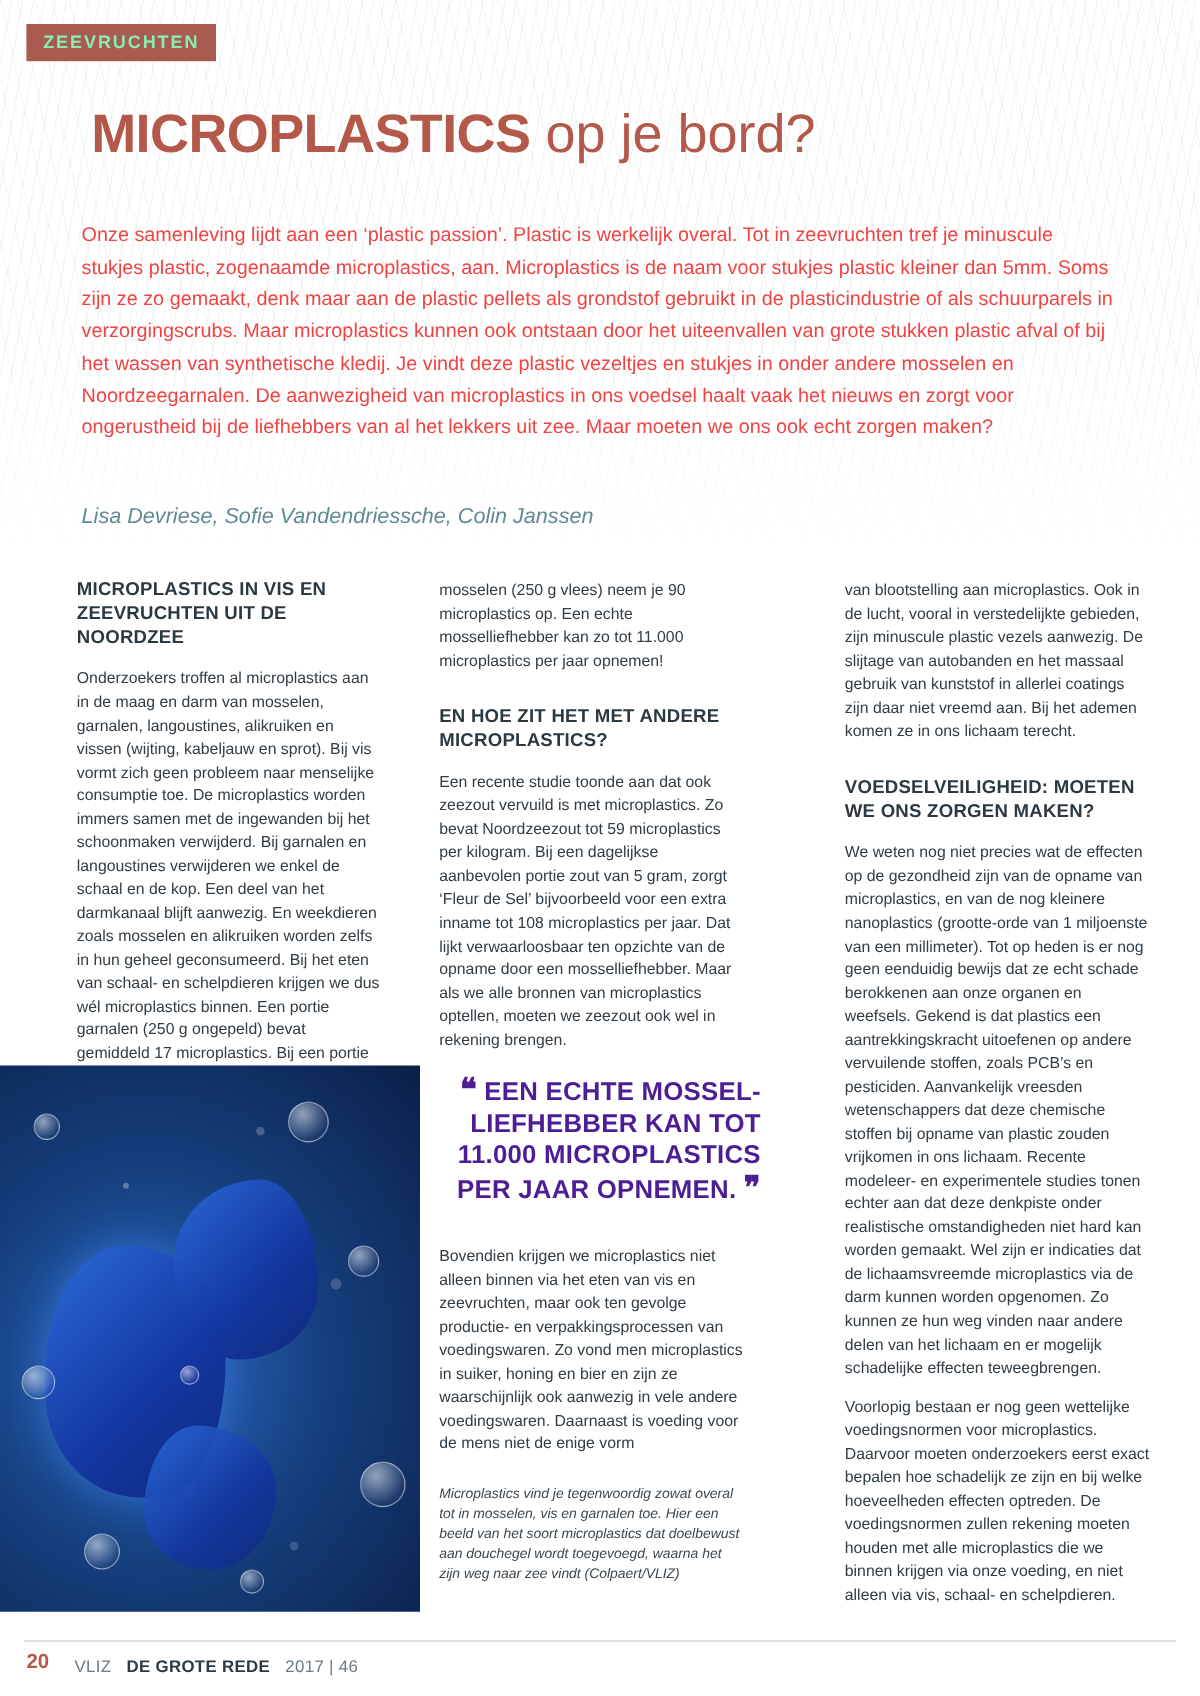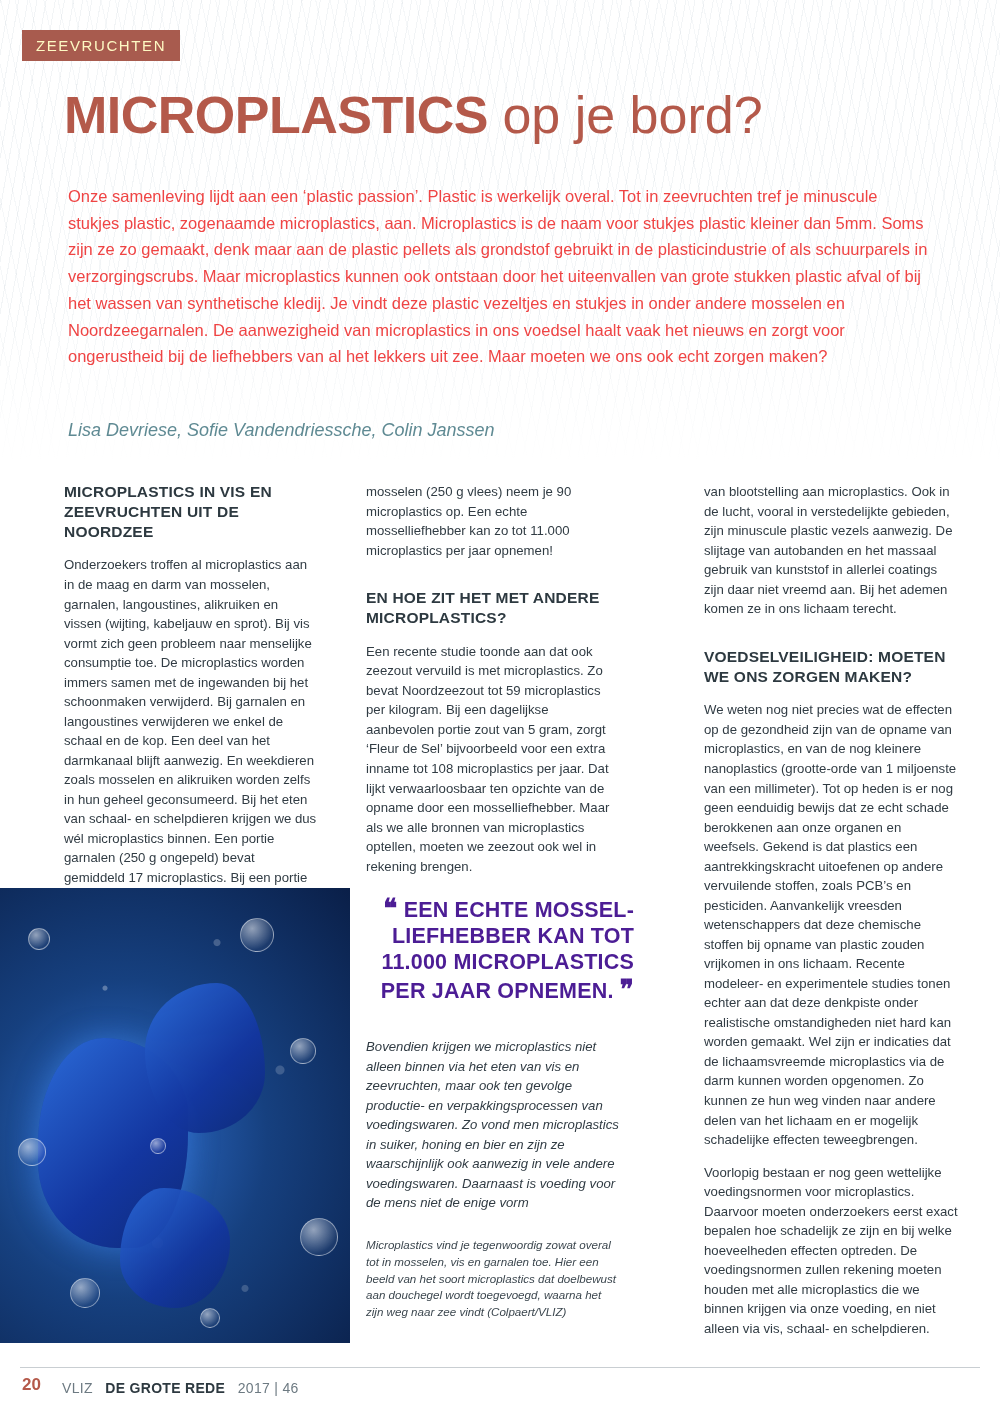--- a/index.html
+++ b/index.html
@@ -50,34 +50,34 @@
   .wave-fade {
     position: absolute;
     left: 0; top: 300px;
     width: 1000px; height: 190px;
     background: linear-gradient(to bottom, rgba(255,255,255,0) 0%, #ffffff 85%);
   }
 
   
   .section-tag {
     position: absolute;
-    left: 22px; top: 30px;
+    left: 22px; top: 20px;
     background: #a85b4e;
-    color: #fef9c3;
+    color: #86efac;
     font-size: 15px;
-    font-weight: normal;
+    font-weight: bold;
     letter-spacing: 1.6px;
     padding: 7px 14px 7px 14px;
   }
 
   
   .title {
     position: absolute;
-    left: 64px; top: 88px;
-    font-size: 52px;
+    left: 76px; top: 88px;
+    font-size: 45px;
     line-height: 1.05;
     color: #b4594a;
     white-space: nowrap;
   }
   .title .bold { font-weight: bold; letter-spacing: -0.5px; }
   .title .light { font-weight: normal; color: #b4594a; }
 
   
   .intro {
     position: absolute;
@@ -189,21 +189,20 @@
   }
   .pullquote .qmark {
     font-size: 26px;
     line-height: 1;
   }
 
   .qbody {
     position: absolute;
     left: 366px; top: 1037px;
     width: 254px;
-    font-style: italic;
   }
   .caption {
     position: absolute;
     left: 366px; top: 1237px;
     width: 254px;
     font-size: 11.6px;
     line-height: 1.45;
     font-style: italic;
     color: #3b464e;
   }

